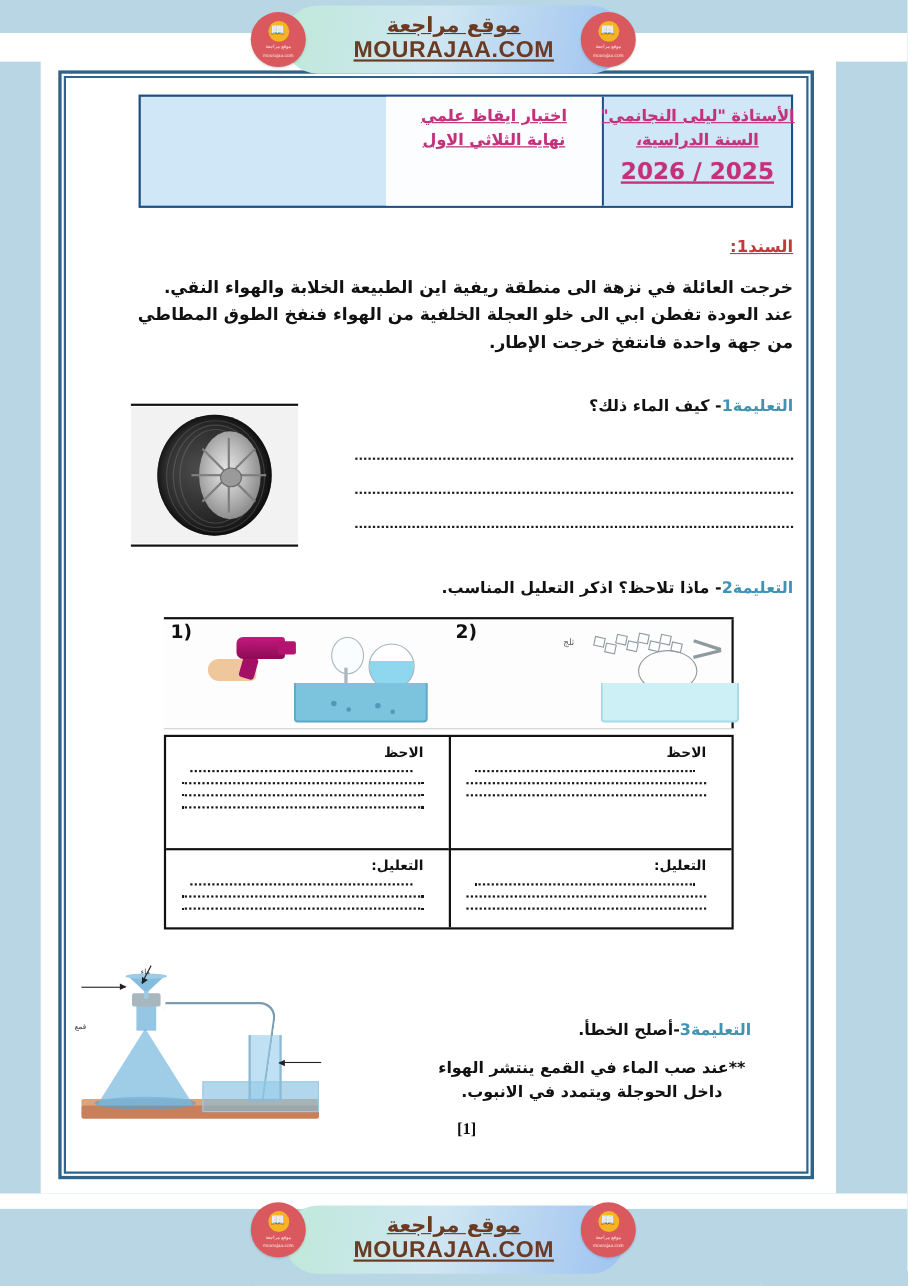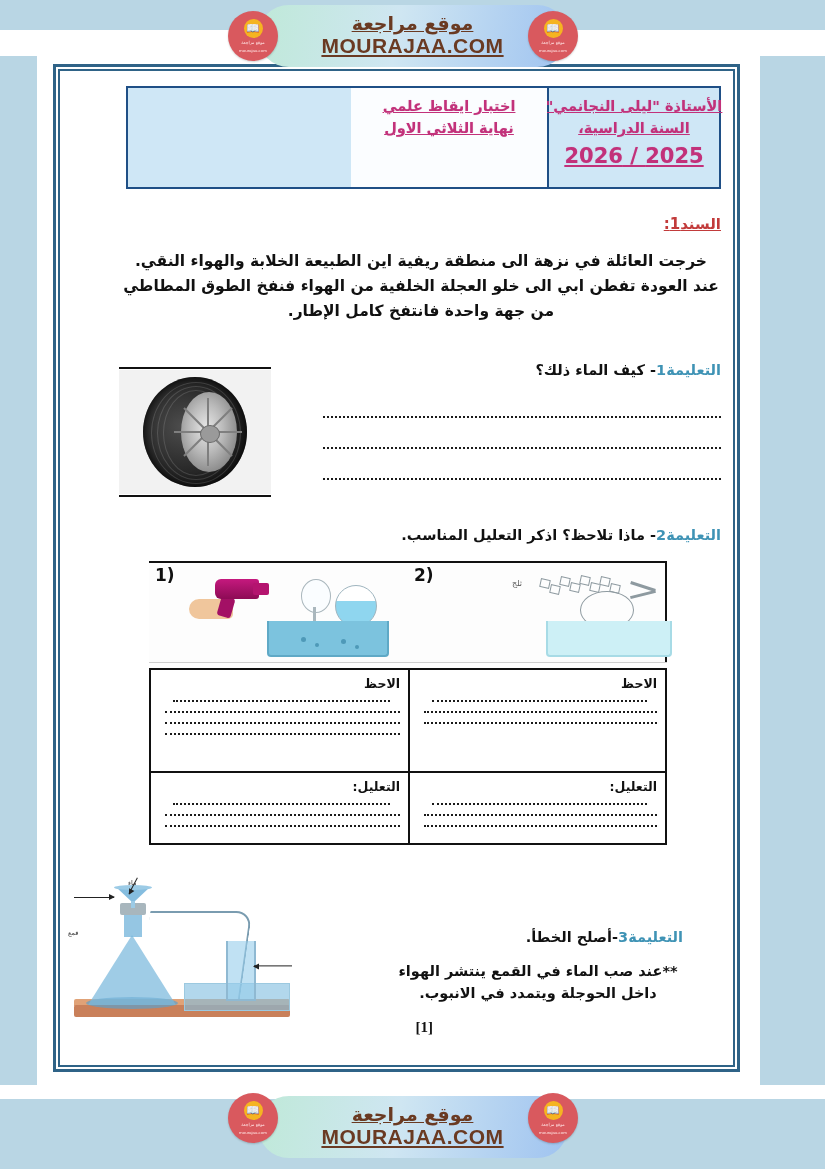--- a/index.html
+++ b/index.html
@@ -94,21 +94,21 @@
 
   
   .sanad{
     position:absolute;right:22px;top:148px;
     font-family:"DejaVu Sans",sans-serif;font-weight:700;font-size:15px;
     color:#c23b3b;text-decoration:underline;
   }
   .body-txt{
     position:absolute;right:22px;top:182px;width:600px;
     font-family:"DejaVu Sans",sans-serif;font-weight:700;font-size:15.5px;
-    color:#111;line-height:1.62;text-align:center;margin-left:24px;
+    color:#111;line-height:1.62;text-align:right;margin-left:24px;
   }
   .instr{
     position:absolute;font-family:"DejaVu Sans",sans-serif;font-weight:700;font-size:14.5px;
     white-space:nowrap;
   }
   .instr .tag{color:#3f93b5;}
   .instr .q{color:#111;}
   .i1{right:22px;top:295px;}
   .i2{right:22px;top:460px;}
   .i3{right:60px;top:862px;}
@@ -208,21 +208,21 @@
   }
   .f2-tongs{position:absolute;left:222px;top:22px;width:26px;height:3px;background:#8e9aa0;transform:rotate(18deg);}
   .f2-tongs2{position:absolute;left:222px;top:30px;width:26px;height:3px;background:#8e9aa0;transform:rotate(-14deg);}
 
   
   .grid{
     position:absolute;left:93px;top:601px;width:518px;height:177px;
     border:2.4px solid #111;box-sizing:border-box;
     display:grid;grid-template-columns:1fr 1fr;grid-template-rows:101px 1fr;
   }
-  .gcell{position:relative;box-sizing:border-box;padding:6px 8px 0 8px;}
+  .gcell{position:relative;box-sizing:border-box;padding:6px 23px 0 8px;}
   .gcell.bl{border-left:2.4px solid #111;}
   .gcell.bt{border-top:2.4px solid #111;}
   .glabel{
     font-family:"DejaVu Sans",sans-serif;font-weight:700;font-size:12.5px;color:#111;
     line-height:1.2;white-space:nowrap;
   }
   .gline{
     margin-top:9px;height:0;border-bottom:2px dotted #1a1a1a;
   }
   .gline.sh{margin-right:10px;margin-left:14px;}
@@ -313,21 +313,21 @@
         <div class="hline u">اختبار ايقاظ علمي</div>
         <div class="hline u">نهاية الثلاثي الاول</div>
       </div>
     </div>
 
     <div class="sanad">السند1:</div>
 
     <div class="body-txt">
       <div>خرجت العائلة في نزهة الى منطقة ريفية اين الطبيعة الخلابة والهواء النقي.</div>
       <div>عند العودة تفطن ابي الى خلو العجلة الخلفية من الهواء فنفخ الطوق المطاطي</div>
-      <div>من جهة واحدة فانتفخ كامل الإطار.</div>
+      <div>من جهة واحدة فانتفخ خرجت الإطار.</div>
     </div>
 
     <div class="instr i1">
       <span class="tag">التعليمة1</span><span class="q">- كيف الماء ذلك؟</span>
     </div>
     <div class="dots d1"></div>
     <div class="dots d2"></div>
     <div class="dots d3"></div>
 
     <div class="tire-wrap">

